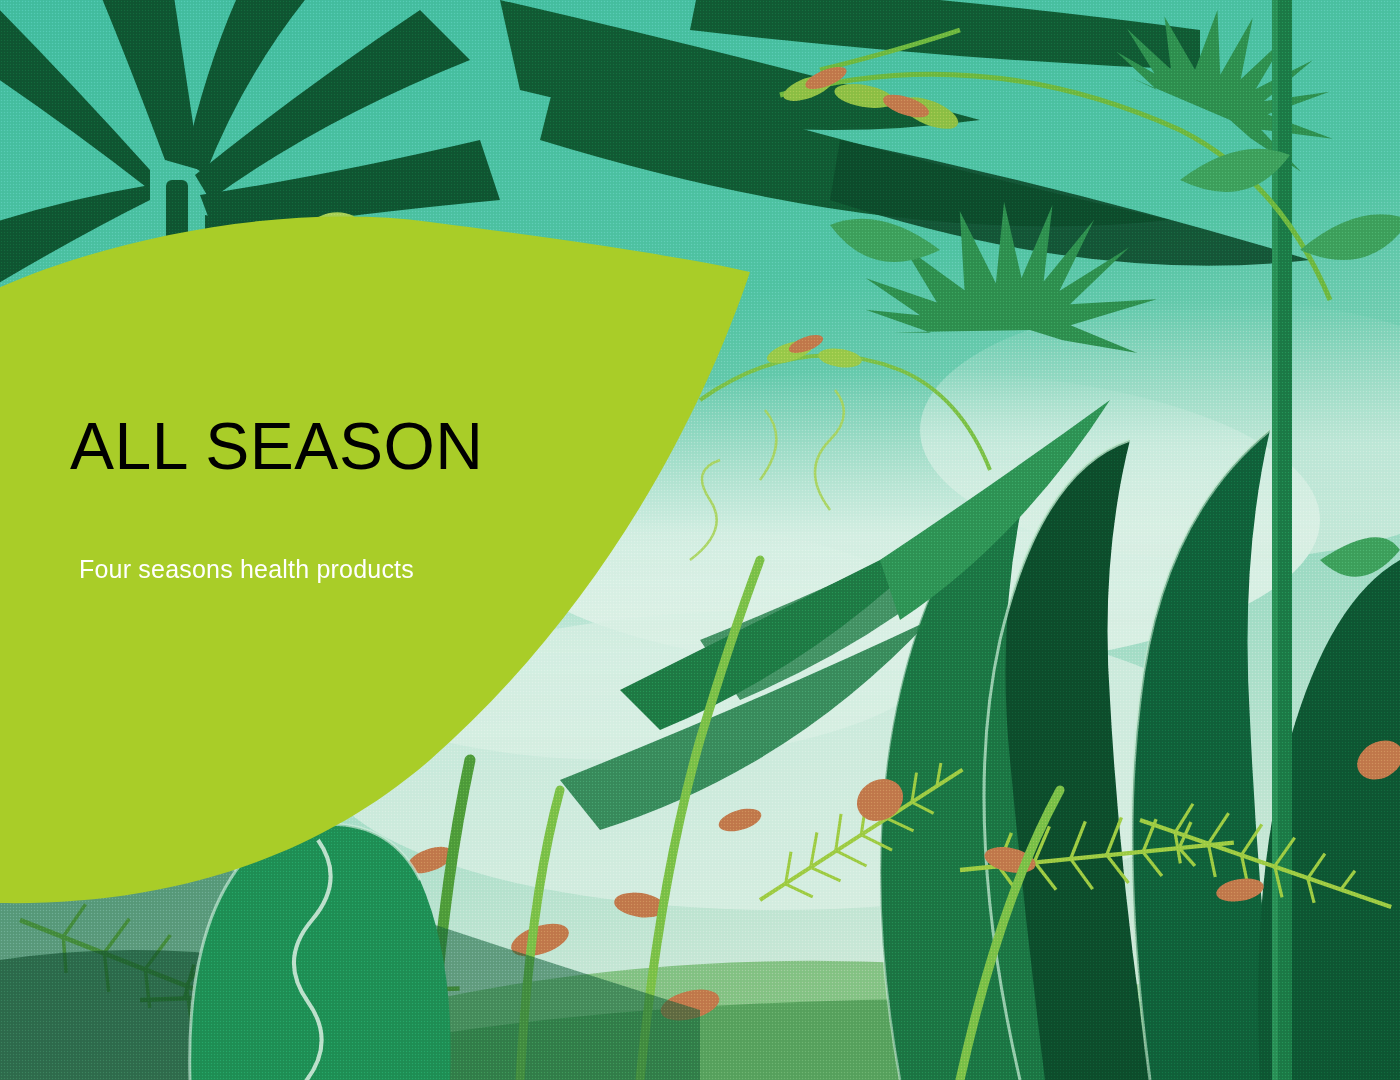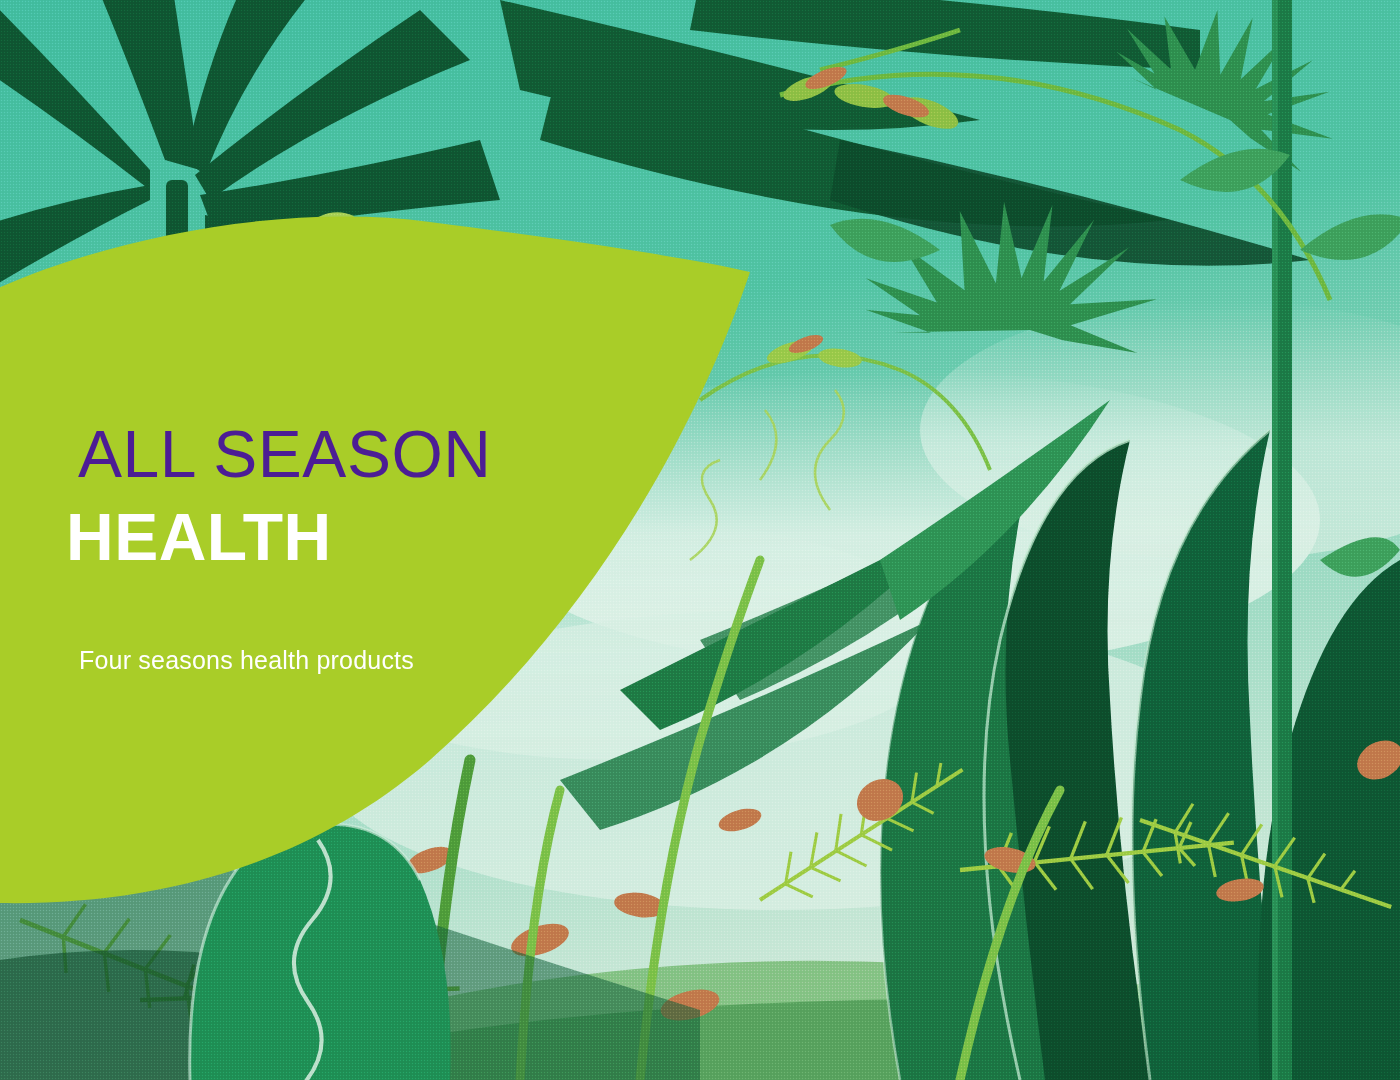--- a/index.html
+++ b/index.html
@@ -59,23 +59,23 @@
   .copy {
     position: absolute;
     left: 66px;
     top: 408px;
     width: 620px;
   }
   .title-line1 {
     font-size: 66px;
     line-height: 1.06;
     font-weight: 300;
-    color: #4c1d95;
+    color: #000000;
     letter-spacing: 0.5px;
-    margin: 12px;
+    margin: 4px;
     white-space: nowrap;
   }
   .title-line2 {
     font-size: 66px;
     line-height: 1.08;
     font-weight: 700;
     color: #ffffff;
     letter-spacing: 0.5px;
     margin: 0;
     white-space: nowrap;
@@ -356,17 +356,16 @@
                C 60 246, 270 200, 430 222
                C 570 240, 690 258, 750 272
                C 700 420, 600 610, 430 760
                C 300 872, 130 916, -60 900
                Z" fill="#A9CD28"></path>
     </svg>
   </div>
 
   <div class="copy">
     <p class="title-line1">ALL SEASON</p>
-    <p class="title-line2">HEALTH</p>
     <p class="subtitle">Four seasons health products</p>
   </div>
 
 </div>
 
 </body></html>

